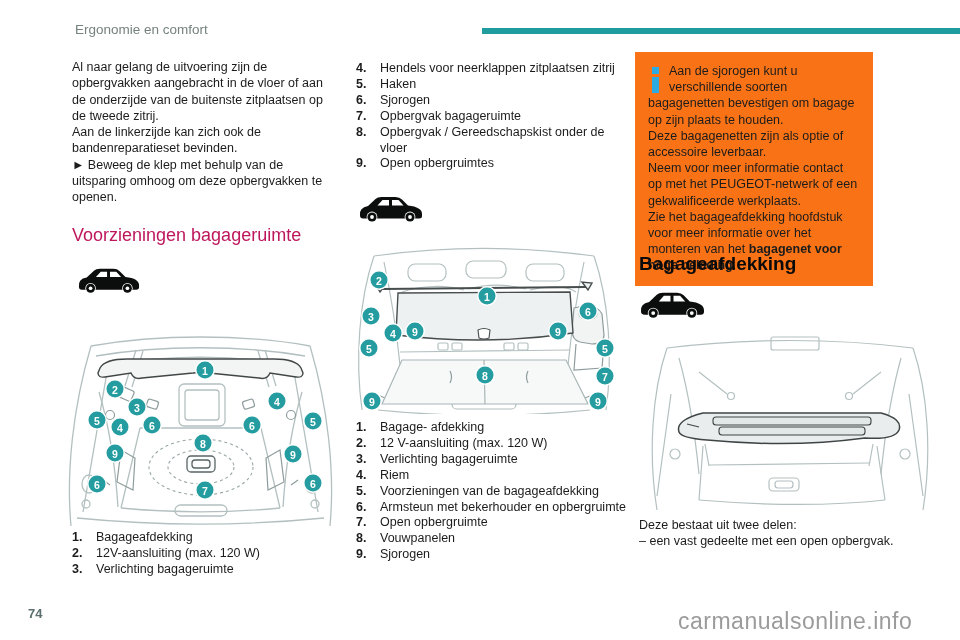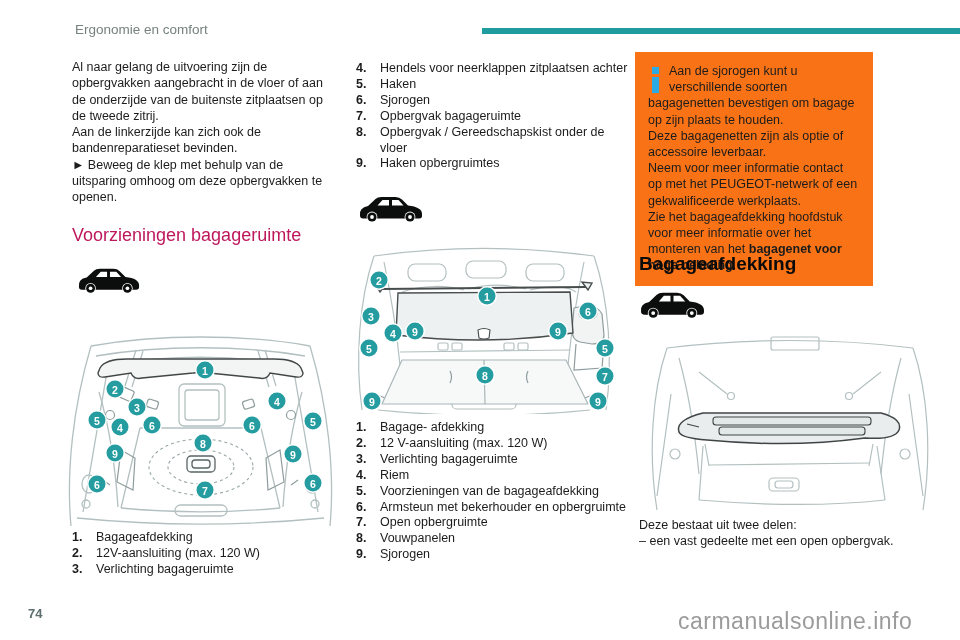--- a/index.html
+++ b/index.html
@@ -133,41 +133,41 @@
       </div>
 
       <div class="legend-item">
         <span class="num">3.</span><span>Verlichting bagageruimte</span>
       </div>
     </div>
 
   <div class="abs legend" style="left:356px; top:61px; width:272px;">
 
       <div class="legend-item">
-        <span class="num">4.</span><span>Hendels voor neerklappen zitplaatsen achter</span>
+        <span class="num">4.</span><span>Hendels voor neerklappen zitplaatsen zitrij</span>
       </div>
 
       <div class="legend-item">
         <span class="num">5.</span><span>Haken</span>
       </div>
 
       <div class="legend-item">
         <span class="num">6.</span><span>Sjorogen</span>
       </div>
 
       <div class="legend-item">
         <span class="num">7.</span><span>Opbergvak bagageruimte</span>
       </div>
 
       <div class="legend-item">
         <span class="num">8.</span><span>Opbergvak / Gereedschapskist onder de vloer</span>
       </div>
 
       <div class="legend-item">
-        <span class="num">9.</span><span>Haken opbergruimtes</span>
+        <span class="num">9.</span><span>Open opbergruimtes</span>
       </div>
     </div>
 
   <div class="abs car-icon" style="left:358px; top:194px;">
     <svg width="66" height="30" viewBox="0 0 66 29">
         <use href="#car-sil"></use>
       </svg>
   </div>
 
   <div class="diagram" style="left:352px; top:240px; width:264px; height:174px;">

